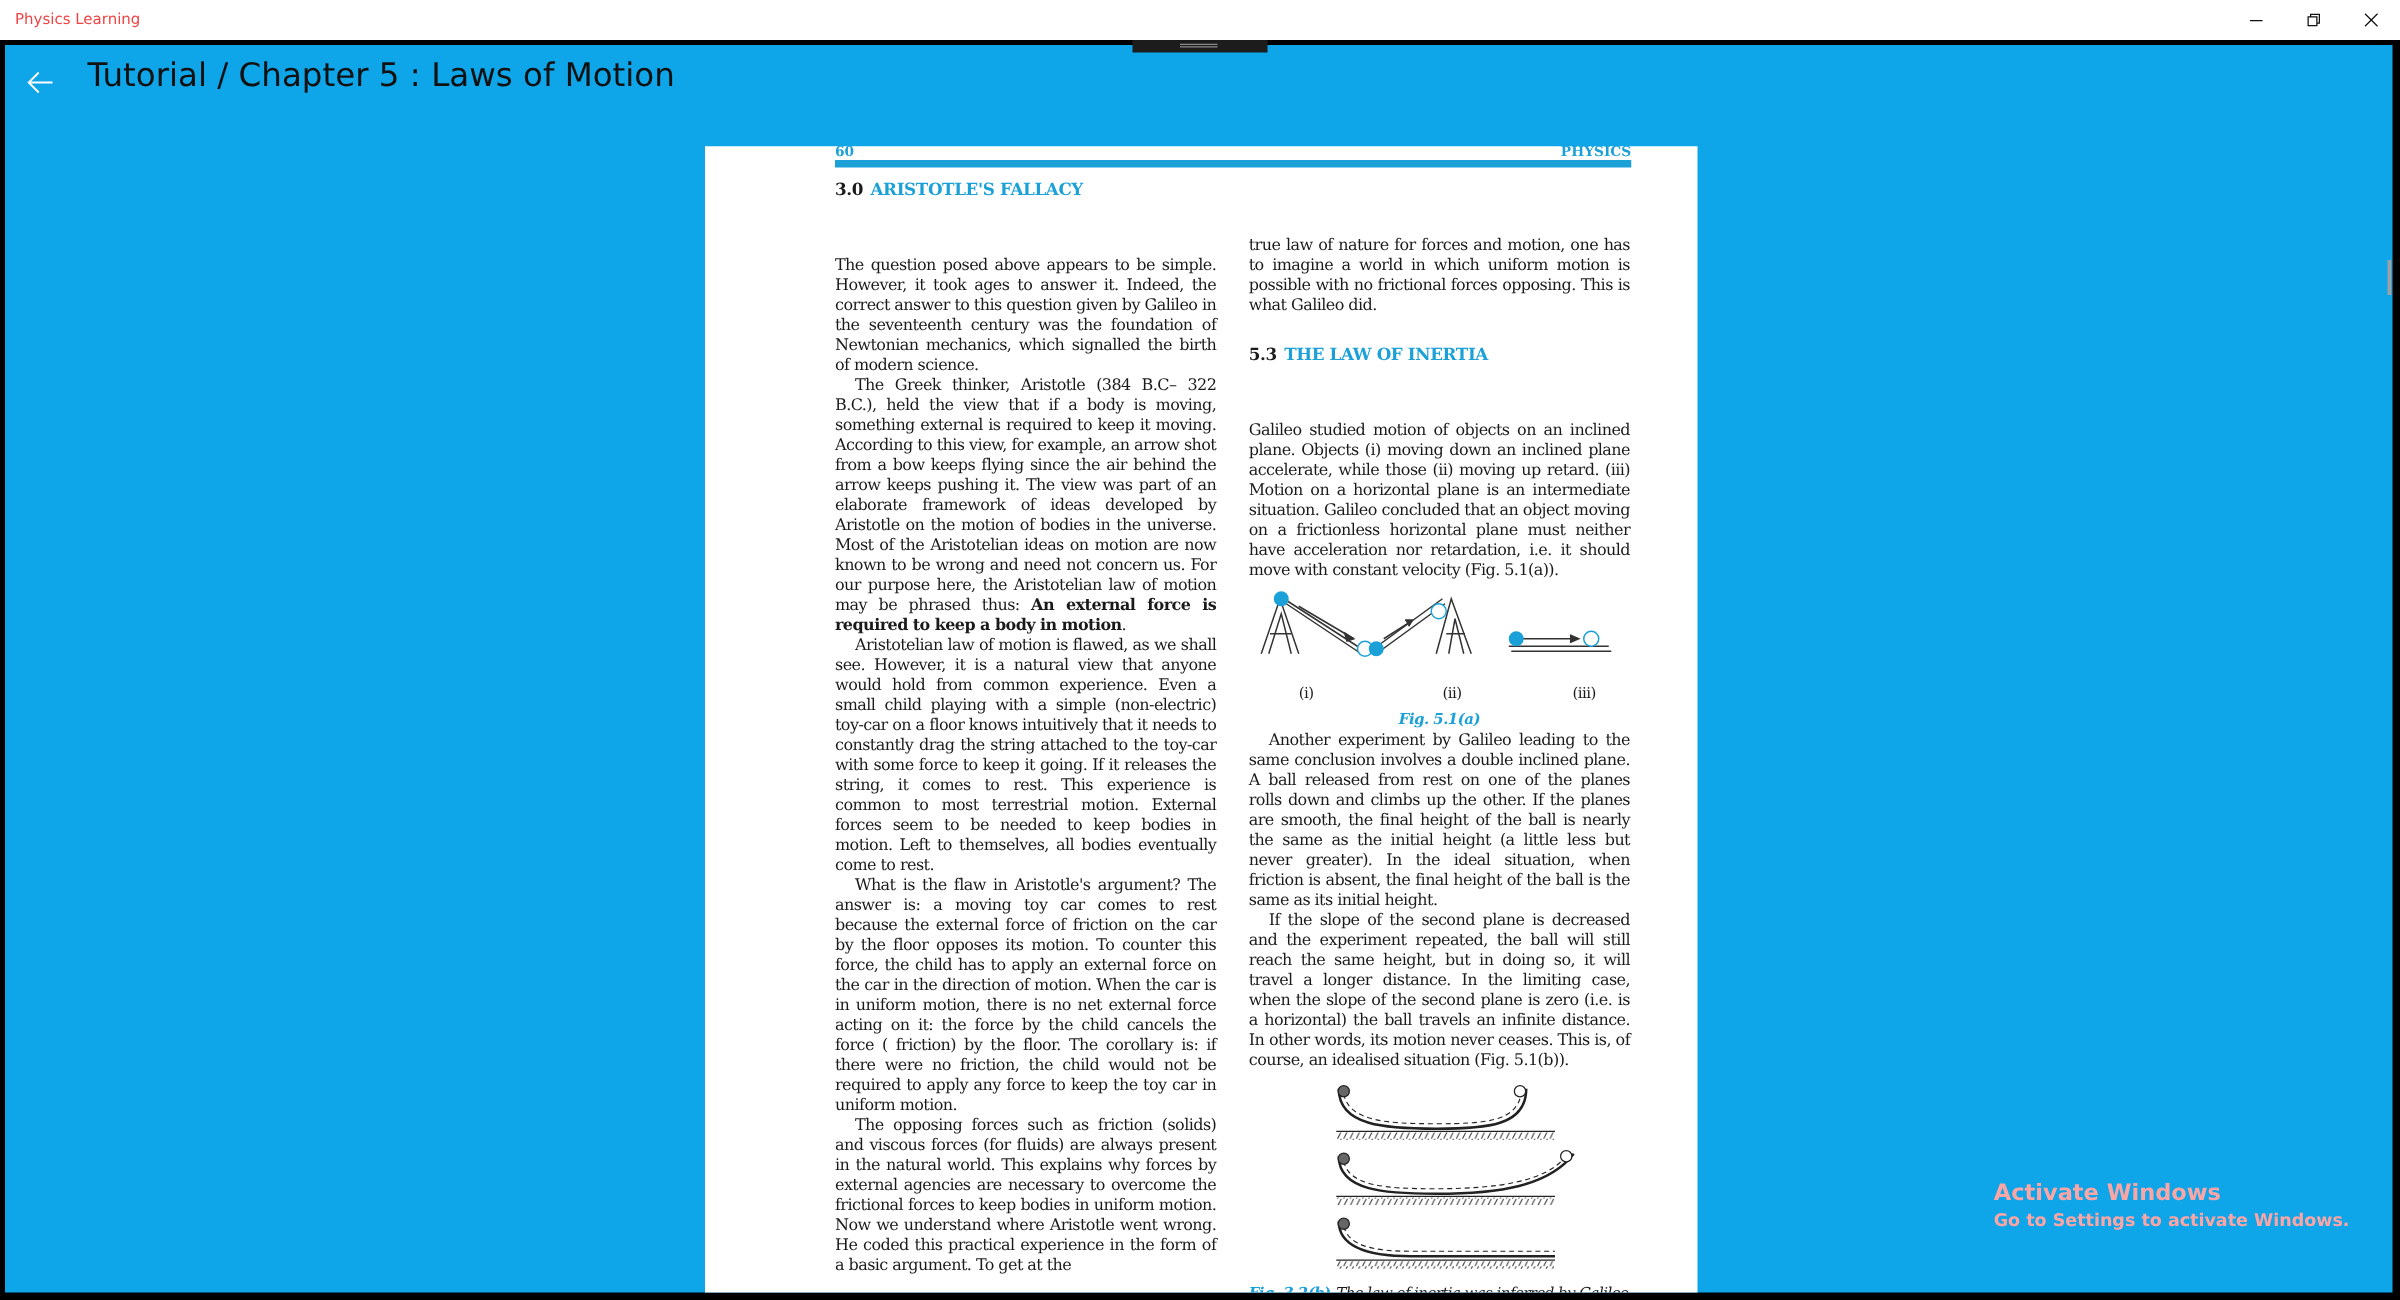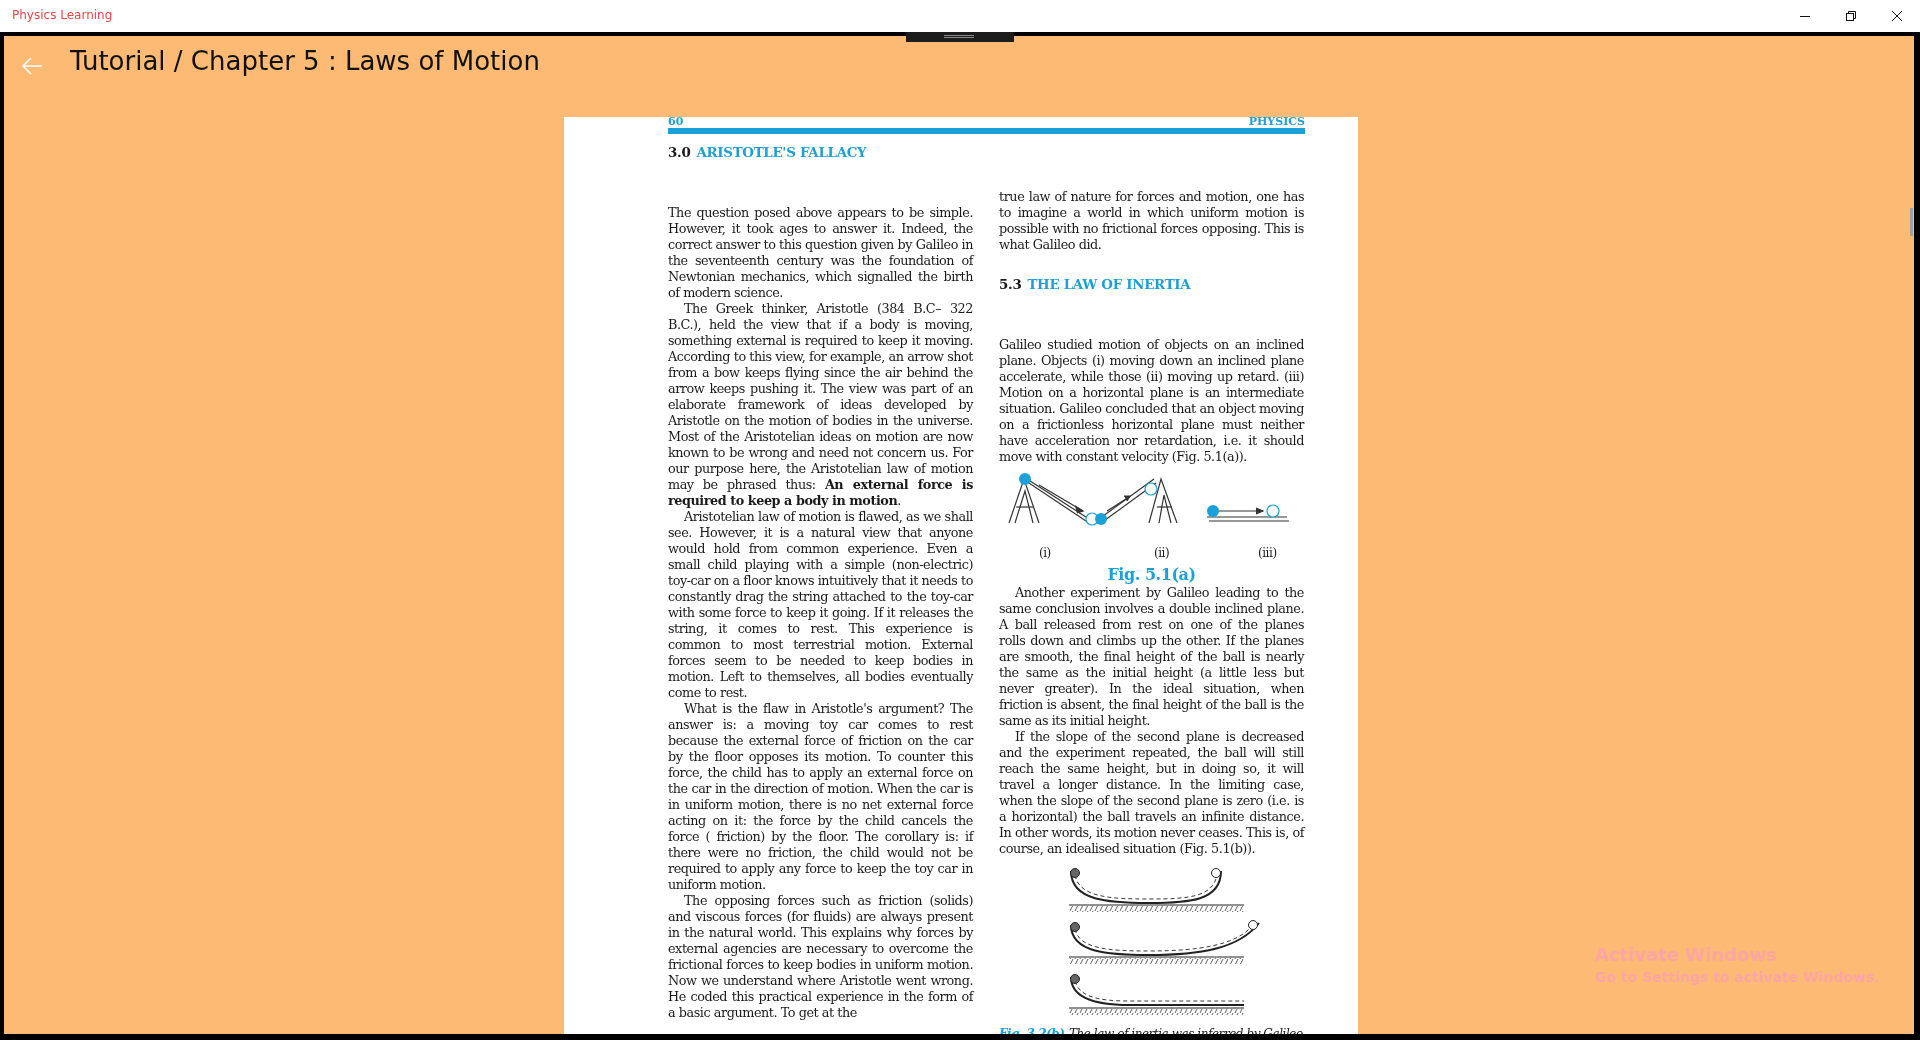--- a/index.html
+++ b/index.html
@@ -9,21 +9,21 @@
   
   .titlebar { position: absolute; left: 0; top: 0; width: 1920px; height: 32px; background: #fff; }
   .app-title { position: absolute; left: 12px; top: 8px; font-size: 12px; color: #ef4444; font-family: "DejaVu Sans", sans-serif; }
   .win-btn { position: absolute; top: 0; width: 46px; height: 32px; display: flex; align-items: center; justify-content: center; color: #111; }
   .win-min { left: 1782px; }
   .win-max { left: 1828px; }
   .win-close { left: 1874px; }
 
   
   .frame { position: absolute; left: 0; top: 32px; width: 1920px; height: 1008px; background: #000; }
-  .app { position: absolute; left: 4px; top: 36px; width: 1910px; height: 998px; background: #fdba74; overflow: hidden; }
+  .app { position: absolute; left: 4px; top: 36px; width: 1910px; height: 998px; background: #0ea5e9; overflow: hidden; }
 
   .drag-handle { position: absolute; left: 906px; top: 32px; width: 108px; height: 10px; background: #1c1c1c; z-index: 5; }
   .drag-handle .grip { position: absolute; left: 38px; top: 3px; width: 30px; height: 3px; border-top: 1px solid #8a8a8a; border-bottom: 1px solid #8a8a8a; }
 
   .back-btn { position: absolute; left: 10px; top: 12px; width: 36px; height: 36px; display: flex; align-items: center; justify-content: center; }
   .page-heading { position: absolute; left: 66px; top: 10px; font-size: 26px; color: #111; font-family: "DejaVu Sans", sans-serif; font-weight: normal; }
 
   
   .scrollbar { position: absolute; left: 1906px; top: 136px; width: 4px; height: 862px; }
   .scroll-thumb { position: absolute; left: 0; top: 36px; width: 3px; height: 28px; background: #a0a0a0; }
@@ -42,21 +42,21 @@
   .sec-head { font-weight: bold; font-size: 13.4px; margin-bottom: 3px; letter-spacing: -0.3px; }
   .sec-head .num { color: #1a1a1a; margin-right: 6px; }
   .sec-head .ttl { color: #1ba1d8; }
   p.para { text-indent: 16px; }
   p.para.noindent { text-indent: 0; margin-top: 45px; }
   .bold { font-weight: bold; }
 
   .fig-a { position: relative; width: 305px; height: 100px; margin-top: 6px; }
   .fig-a-labels { position: relative; height: 16px; font-size: 12px; }
   .fig-a-labels span { position: absolute; top: -18px; }
-  .fig-caption { text-align: center; color: #1ba1d8; font-weight: bold; font-size: 16px; margin-top: -4px; margin-bottom: 2px; }
+  .fig-caption { text-align: center; color: #1ba1d8; font-weight: bold; font-style: italic; font-size: 12px; margin-top: -4px; margin-bottom: 2px; }
 
   .fig-b { position: relative; width: 305px; height: 160px; margin-top: 6px; }
   .fig-b-caption { display: flex; font-size: 12px; line-height: 14px; margin-top: 4px; }
   .fig-b-caption .lbl { color: #1ba1d8; font-weight: bold; font-style: italic; width: 70px; flex-shrink: 0; }
   .fig-b-caption .txt { font-style: italic; text-align: left; }
 
   
   .watermark { position: absolute; left: 1595px; top: 944px; color: #fca5a5; font-family: "DejaVu Sans", sans-serif; font-weight: bold; }
   .watermark .wm1 { font-size: 18px; }
   .watermark .wm2 { font-size: 14px; margin-top: 4px; }

